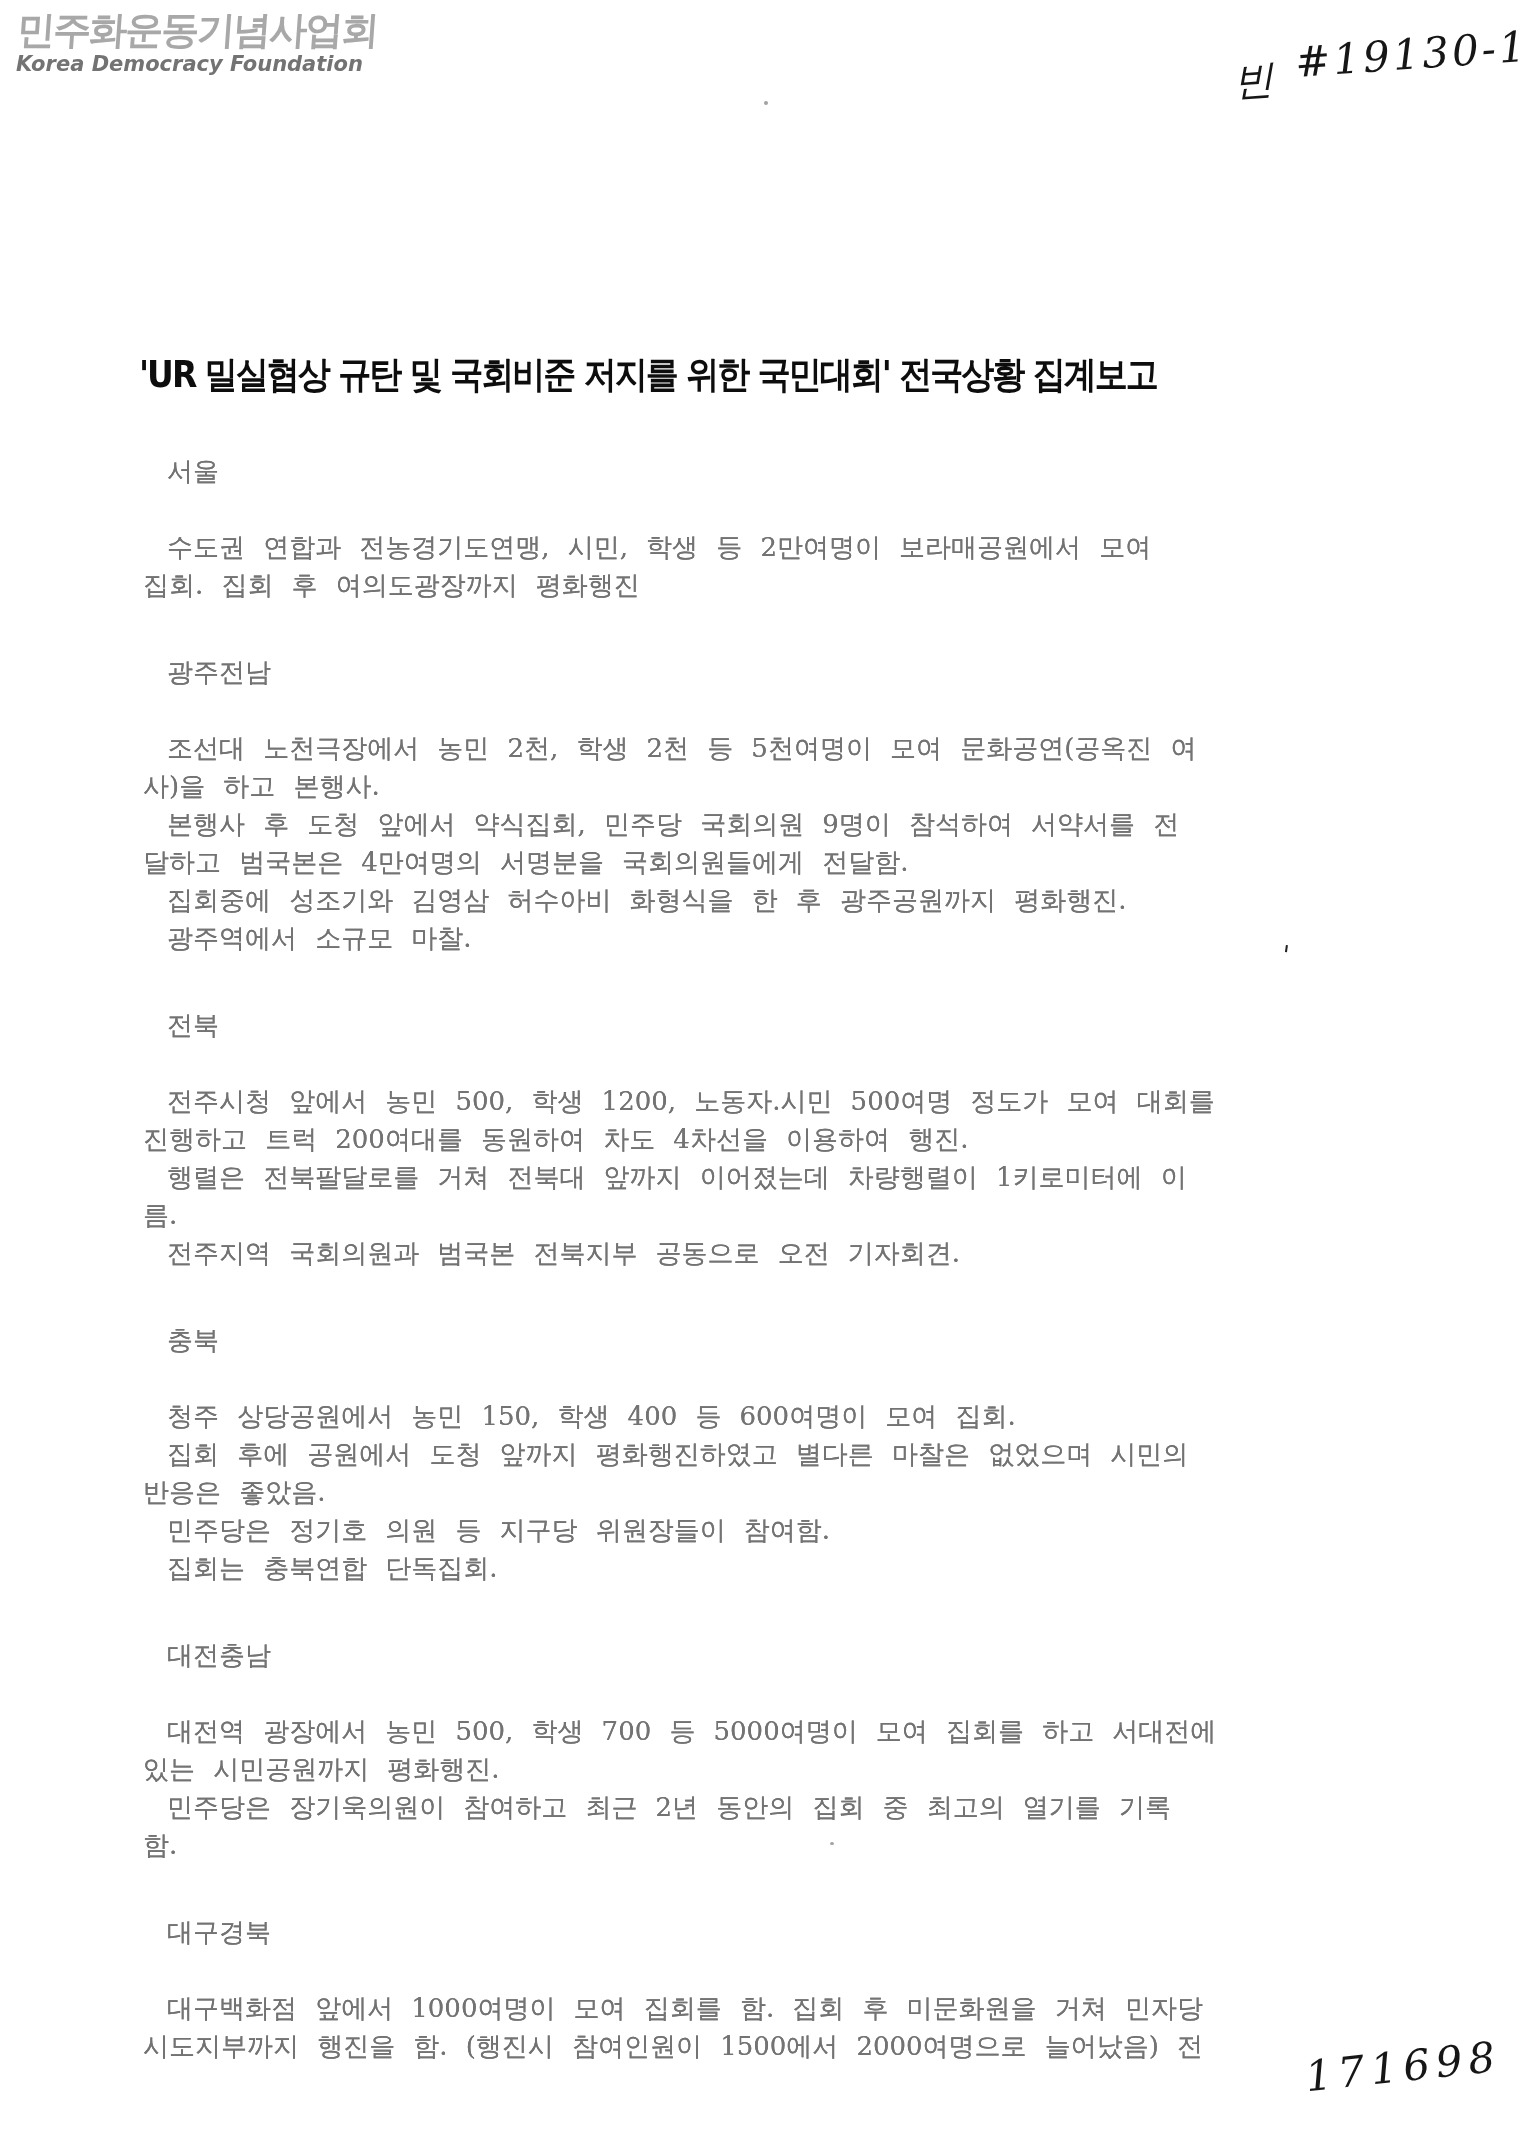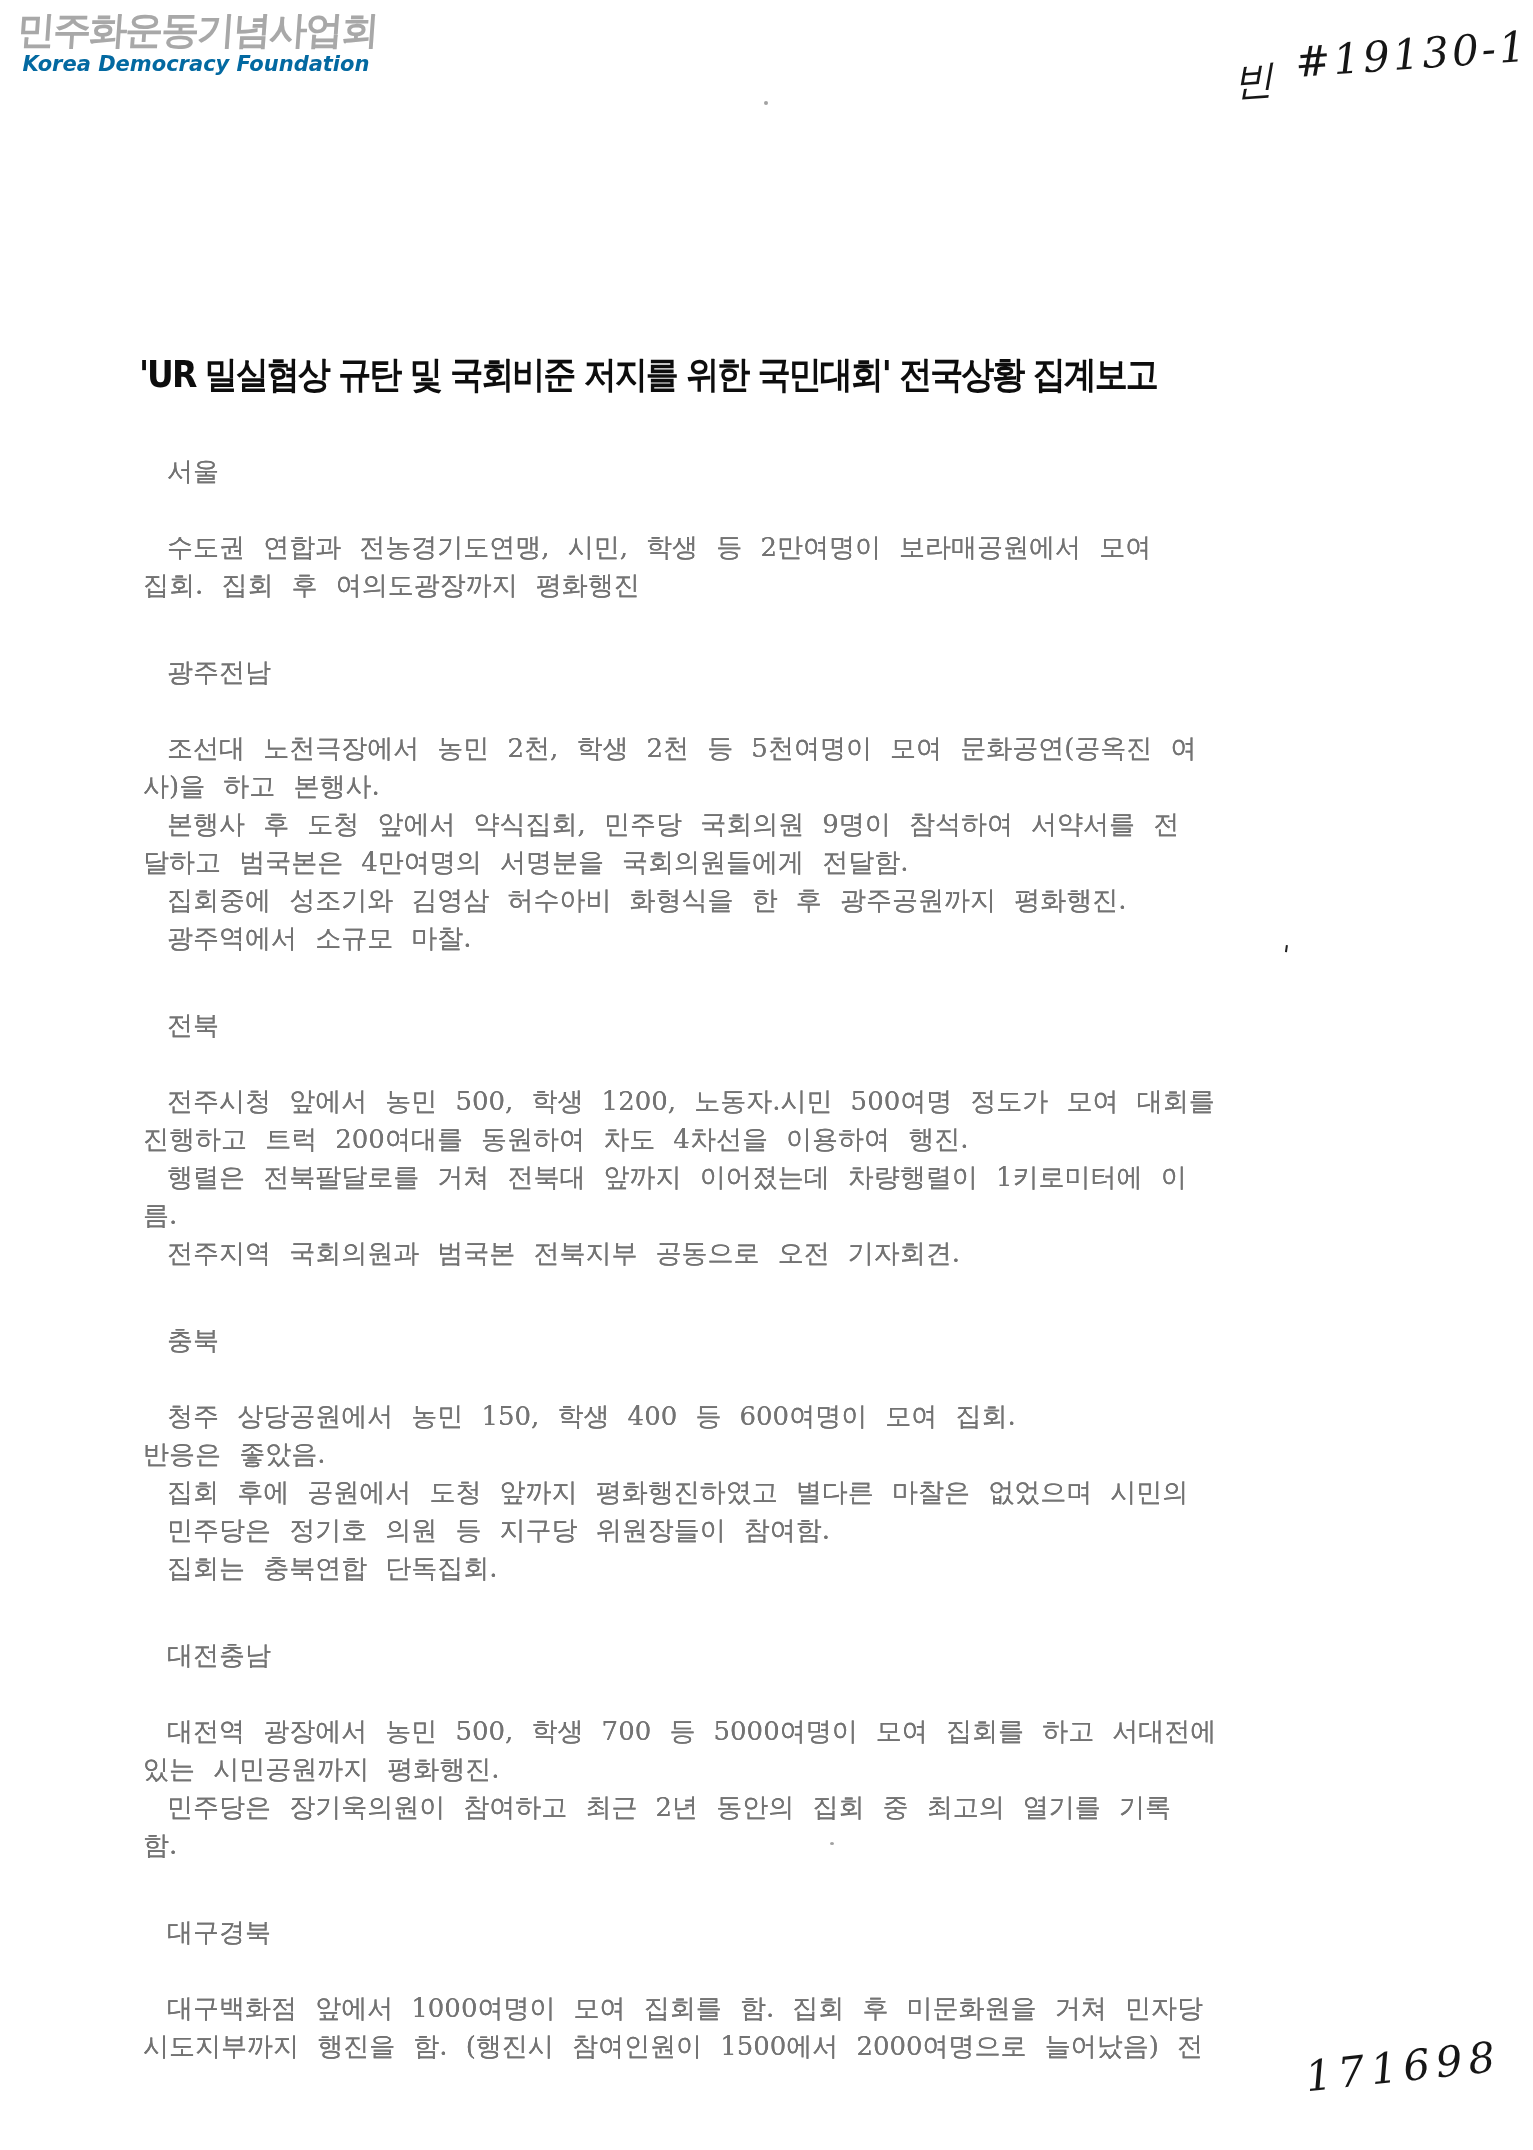--- a/index.html
+++ b/index.html
@@ -25,24 +25,23 @@
     letter-spacing: -2px;
     transform: skewX(-4deg);
     transform-origin: left bottom;
   }
   .logo-english {
     font-family: "DejaVu Sans", sans-serif;
     font-weight: bold;
     font-style: italic;
     font-size: 21px;
     line-height: 24px;
-    color: #0369a1;
+    color: #737373;
     letter-spacing: 0px;
     margin-top: 2px;
-    text-align: center;
   }
 
   
   .hand {
     position: absolute;
     font-family: "DejaVu Serif", serif;
     font-style: italic;
     color: #161616;
   }
   .hand-topright { left: 1232px; top: 30px; transform: rotate(-4deg); }
@@ -153,22 +152,22 @@
         <div class="section-heading">전북</div>
         <div class="body-line first">전주시청 앞에서 농민 500, 학생 1200, 노동자.시민 500여명 정도가 모여 대회를</div>
         <div class="body-line">진행하고 트럭 200여대를 동원하여 차도 4차선을 이용하여 행진.</div>
         <div class="body-line first">행렬은 전북팔달로를 거쳐 전북대 앞까지 이어졌는데 차량행렬이 1키로미터에 이</div>
         <div class="body-line">름.</div>
         <div class="body-line first">전주지역 국회의원과 범국본 전북지부 공동으로 오전 기자회견.</div>
       </section>
       <section class="doc-section">
         <div class="section-heading">충북</div>
         <div class="body-line first">청주 상당공원에서 농민 150, 학생 400 등 600여명이 모여 집회.</div>
+        <div class="body-line first">집회 후에 공원에서 도청 앞까지 평화행진하였고 별다른 마찰은 없었으며 시민의</div>
         <div class="body-line">반응은 좋았음.</div>
-        <div class="body-line first">집회 후에 공원에서 도청 앞까지 평화행진하였고 별다른 마찰은 없었으며 시민의</div>
         <div class="body-line first">민주당은 정기호 의원 등 지구당 위원장들이 참여함.</div>
         <div class="body-line first">집회는 충북연합 단독집회.</div>
       </section>
       <section class="doc-section">
         <div class="section-heading">대전충남</div>
         <div class="body-line first">대전역 광장에서 농민 500, 학생 700 등 5000여명이 모여 집회를 하고 서대전에</div>
         <div class="body-line">있는 시민공원까지 평화행진.</div>
         <div class="body-line first">민주당은 장기욱의원이 참여하고 최근 2년 동안의 집회 중 최고의 열기를 기록</div>
         <div class="body-line">함.</div>
       </section>

